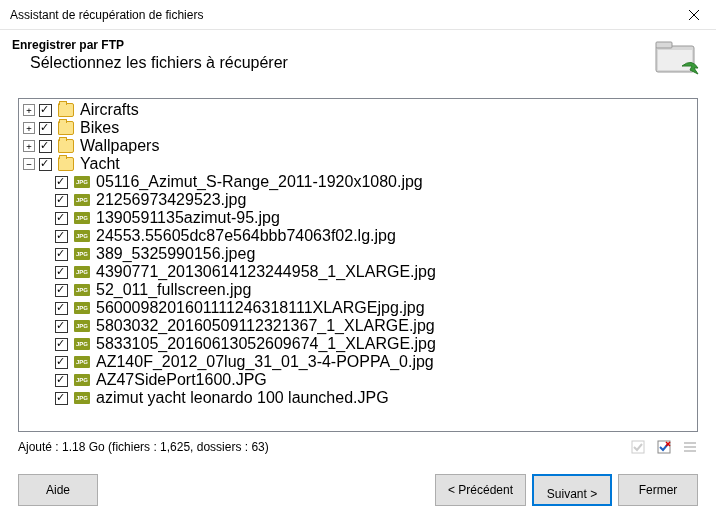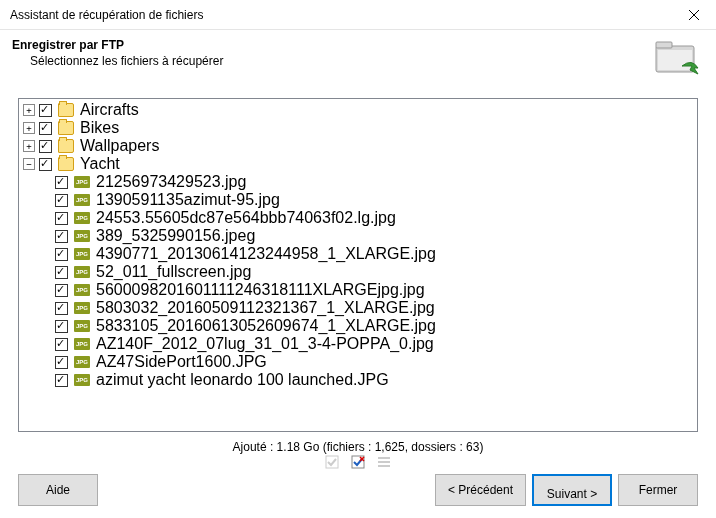--- a/index.html
+++ b/index.html
@@ -3,36 +3,36 @@
   <meta charset="utf-8">
   <style>
     * { box-sizing: border-box; margin: 0; padding: 0; }
     body { font-family: "Segoe UI", Tahoma, sans-serif; font-size: 12px; background: #fff; width: 716px; height: 518px; overflow: hidden; color: #000; }
     .titlebar { display: flex; align-items: center; justify-content: space-between; height: 30px; padding: 0 0 0 10px; background: #fff; border-bottom: 1px solid #e5e5e5; }
     .titlebar .title { font-size: 12px; }
     .close-btn { width: 45px; height: 30px; display: flex; align-items: center; justify-content: center; cursor: pointer; }
     .header { padding: 8px 12px 10px 12px; display: flex; justify-content: space-between; align-items: flex-start; }
     .header-text { }
     .header-title { font-weight: bold; font-size: 12px; margin-bottom: 2px; }
-    .header-subtitle { font-size: 12px; padding-left: 18px; }
+    .header-subtitle { font-size: 16px; padding-left: 18px; }
     .header-icon { width: 48px; height: 40px; position: relative; margin-right: 2px; }
     .tree-container { margin: 10px 18px 4px 18px; border: 1px solid #828790; height: 334px; overflow: hidden; position: relative; background: #fff; }
     .tree-scroll { height: 100%; overflow-y: scroll; padding: 2px 0; }
     .tree-row { display: flex; align-items: center; height: 18px; padding-left: 4px; white-space: nowrap; }
     .expander { width: 12px; height: 12px; border: 1px solid #888; display: flex; align-items: center; justify-content: center; font-size: 9px; line-height: 1; margin-right: 4px; background: #fff; cursor: pointer; user-select: none; font-family: monospace; }
     .checkbox { width: 13px; height: 13px; border: 1px solid #333; margin-right: 6px; display: flex; align-items: center; justify-content: center; background: #fff; cursor: pointer; position: relative; }
     .checkbox.checked::after { content: "✓"; font-size: 11px; color: #000; position: absolute; top: -2px; left: 0; }
     .folder-icon { width: 16px; height: 14px; background: #fce38a; border: 1px solid #d4a017; border-radius: 1px 2px 2px 1px; margin-right: 6px; position: relative; }
     .folder-icon::before { content: ""; position: absolute; top: -3px; left: 0; width: 6px; height: 3px; background: #fce38a; border: 1px solid #d4a017; border-bottom: none; border-radius: 1px 1px 0 0; }
     .file-icon { width: 16px; height: 12px; background: #8a9a1f; border-radius: 1px; margin-right: 6px; display: flex; align-items: center; justify-content: center; color: #fff; font-size: 6px; font-weight: bold; }
     .file-icon::after { content: "JPG"; }
     .row-label { font-size: 16px; }
     .indent1 { padding-left: 4px; }
     .indent2 { padding-left: 36px; }
-    .status-row { padding: 4px 18px; display: flex; justify-content: space-between; align-items: center; height: 22px; flex-direction: column; }
+    .status-row { padding: 4px 18px; display: flex; justify-content: space-between; align-items: center; height: 22px; }
     .status-text { font-size: 12px; }
     .status-icons { display: flex; gap: 10px; }
     .sicon { width: 16px; height: 16px; display:flex; align-items:center; justify-content:center; }
     .button-row { display: flex; justify-content: space-between; padding: 8px 18px 12px 18px; margin-top: 8px; }
     .btn-group { display: flex; gap: 6px; }
     .btn { min-width: 80px; height: 32px; border: 1px solid #adadad; background: #e1e1e1; font-size: 12px; cursor: pointer; padding: 0 12px; font-family: inherit; }
     .btn.default { border: 2px solid #0078d7; padding: 11px 11px; }
     
     .tree-scroll::-webkit-scrollbar { width: 17px; }
     .tree-scroll::-webkit-scrollbar-track { background: #f0f0f0; }
@@ -90,20 +90,25 @@
       <span class="row-label">Wallpapers</span>
     </div>
 
     <div class="tree-row indent1">
       <span class="expander">−</span>
       <span class="checkbox checked"></span>
       <span class="folder-icon"></span>
       <span class="row-label">Yacht</span>
     </div>
 
+    <div class="tree-row indent2">
+        <span class="checkbox checked"></span>
+        <span class="file-icon"></span>
+        <span class="row-label">05116_Azimut_S-Range_2011-1920x1080.jpg</span>
+      </div>
     <div class="tree-row indent2">
         <span class="checkbox checked"></span>
         <span class="file-icon"></span>
         <span class="row-label">21256973429523.jpg</span>
       </div>
     <div class="tree-row indent2">
         <span class="checkbox checked"></span>
         <span class="file-icon"></span>
         <span class="row-label">1390591135azimut-95.jpg</span>
       </div>

